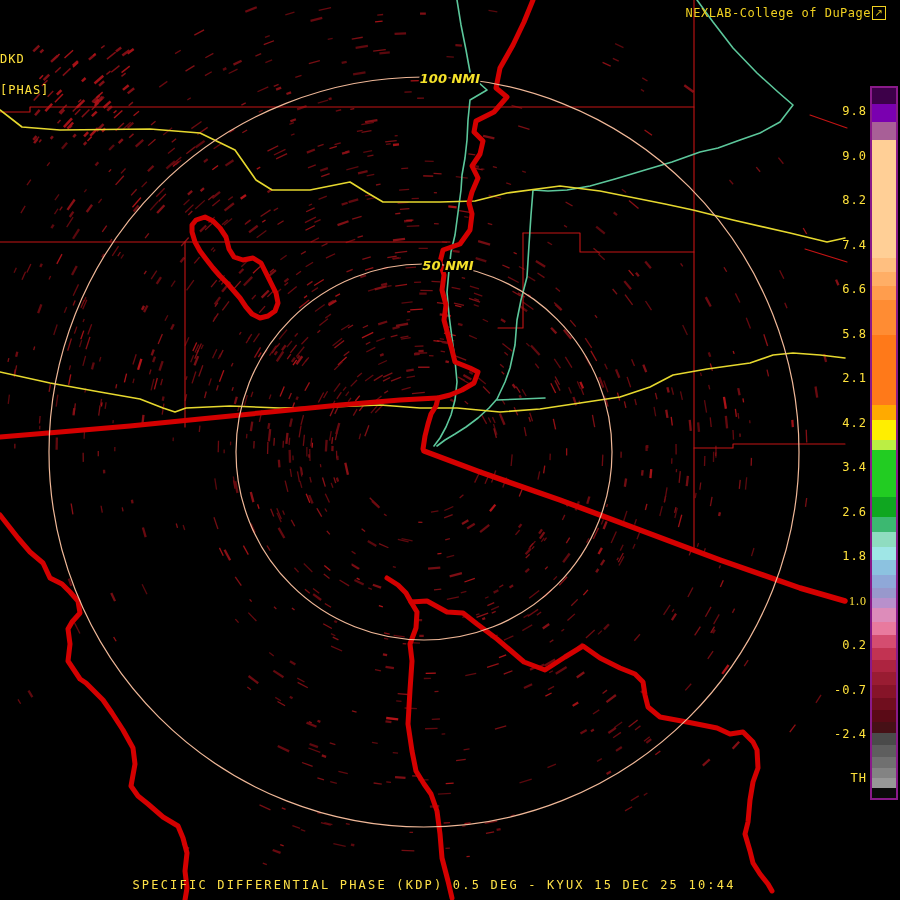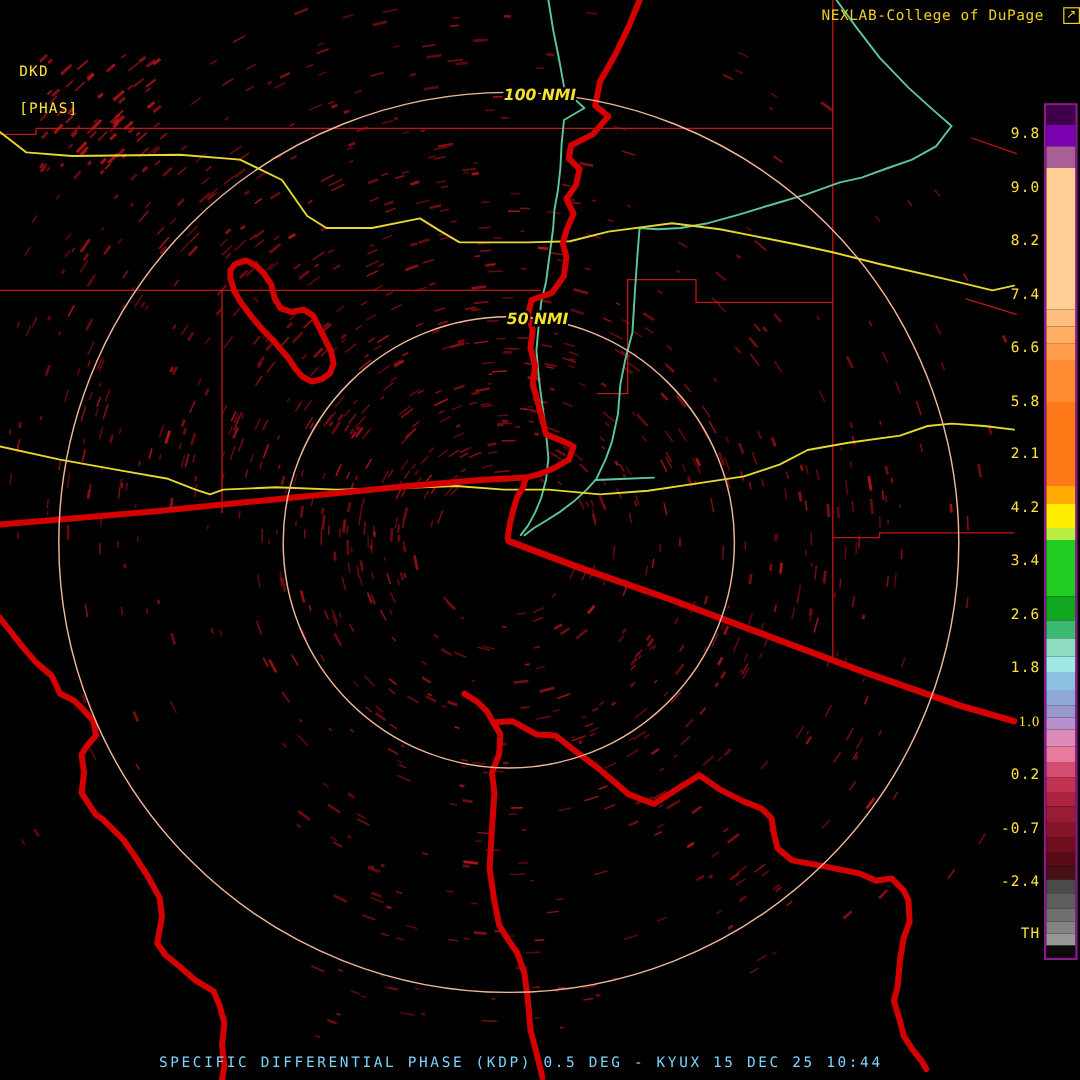--- a/index.html
+++ b/index.html
@@ -1,23 +1,23 @@
 <!DOCTYPE html>
 <html><head>
 <meta charset="utf-8">
 <style>
   html,body{margin:0;padding:0;background:#000;}
   #stage{position:relative;width:900px;height:900px;background:#000;overflow:hidden;
          font-family:"DejaVu Sans Mono", monospace;}
   #mapsvg{position:absolute;left:0;top:0;}
-  .hdr{position:absolute;top:5px;right:0;height:16px;display:flex;align-items:center;gap:16px;
+  .hdr{position:absolute;top:5px;right:14px;height:16px;display:flex;align-items:center;gap:1px;
        color:#f0d020;font-size:12px;letter-spacing:0.5px;white-space:nowrap;justify-content:flex-end;}
   .logo{display:inline-block;width:12px;height:12px;border:1px solid #f0d020;color:#f0d020;
         font-size:10px;line-height:11px;text-align:center;font-family:"DejaVu Sans",sans-serif;}
-  .legendlbl{position:absolute;color:#ffe23c;font-size:12px;letter-spacing:1px;white-space:nowrap;padding-left:16px;}
+  .legendlbl{position:absolute;color:#ffe23c;font-size:12px;letter-spacing:1px;white-space:nowrap;}
   #dkd{top:52px;}
   #phas{top:64px;margin-top:19px;}
   #cbar{position:absolute;}
   #cbar .seg{width:100%;}
   .tick{position:absolute;width:67px;text-align:right;color:#ffe23c;font-size:12px;
         letter-spacing:1px;white-space:nowrap;}
   #caption{position:absolute;left:0;top:878px;width:868px;text-align:center;
            font-size:12px;letter-spacing:2.2px;white-space:nowrap;}
 </style>
 </head>
@@ -1244,14 +1244,14 @@
       <div class="tick" style="left: 800px; top: 460px;">3.4</div>
       <div class="tick" style="left: 800px; top: 504.5px;">2.6</div>
       <div class="tick" style="left: 800px; top: 549px;">1.8</div>
       <div class="tick" style="left: 800px; top: 593.5px; font-family: Liberation Serif, serif;">1.0</div>
       <div class="tick" style="left: 800px; top: 638px;">0.2</div>
       <div class="tick" style="left: 800px; top: 682.5px;">-0.7</div>
       <div class="tick" style="left: 800px; top: 727px;">-2.4</div>
       <div class="tick" style="left: 800px; top: 771px;">TH</div>
     </div>
 
-  <div id="caption" style="color: #7dd3fc;">SPECIFIC DIFFERENTIAL PHASE (KDP) 0.5 DEG - KYUX 15 DEC 25 10:44</div>
+  <div id="caption" style="color: #fde047;">SPECIFIC DIFFERENTIAL PHASE (KDP) 0.5 DEG - KYUX 15 DEC 25 10:44</div>
 </div>
 
 </body></html>

